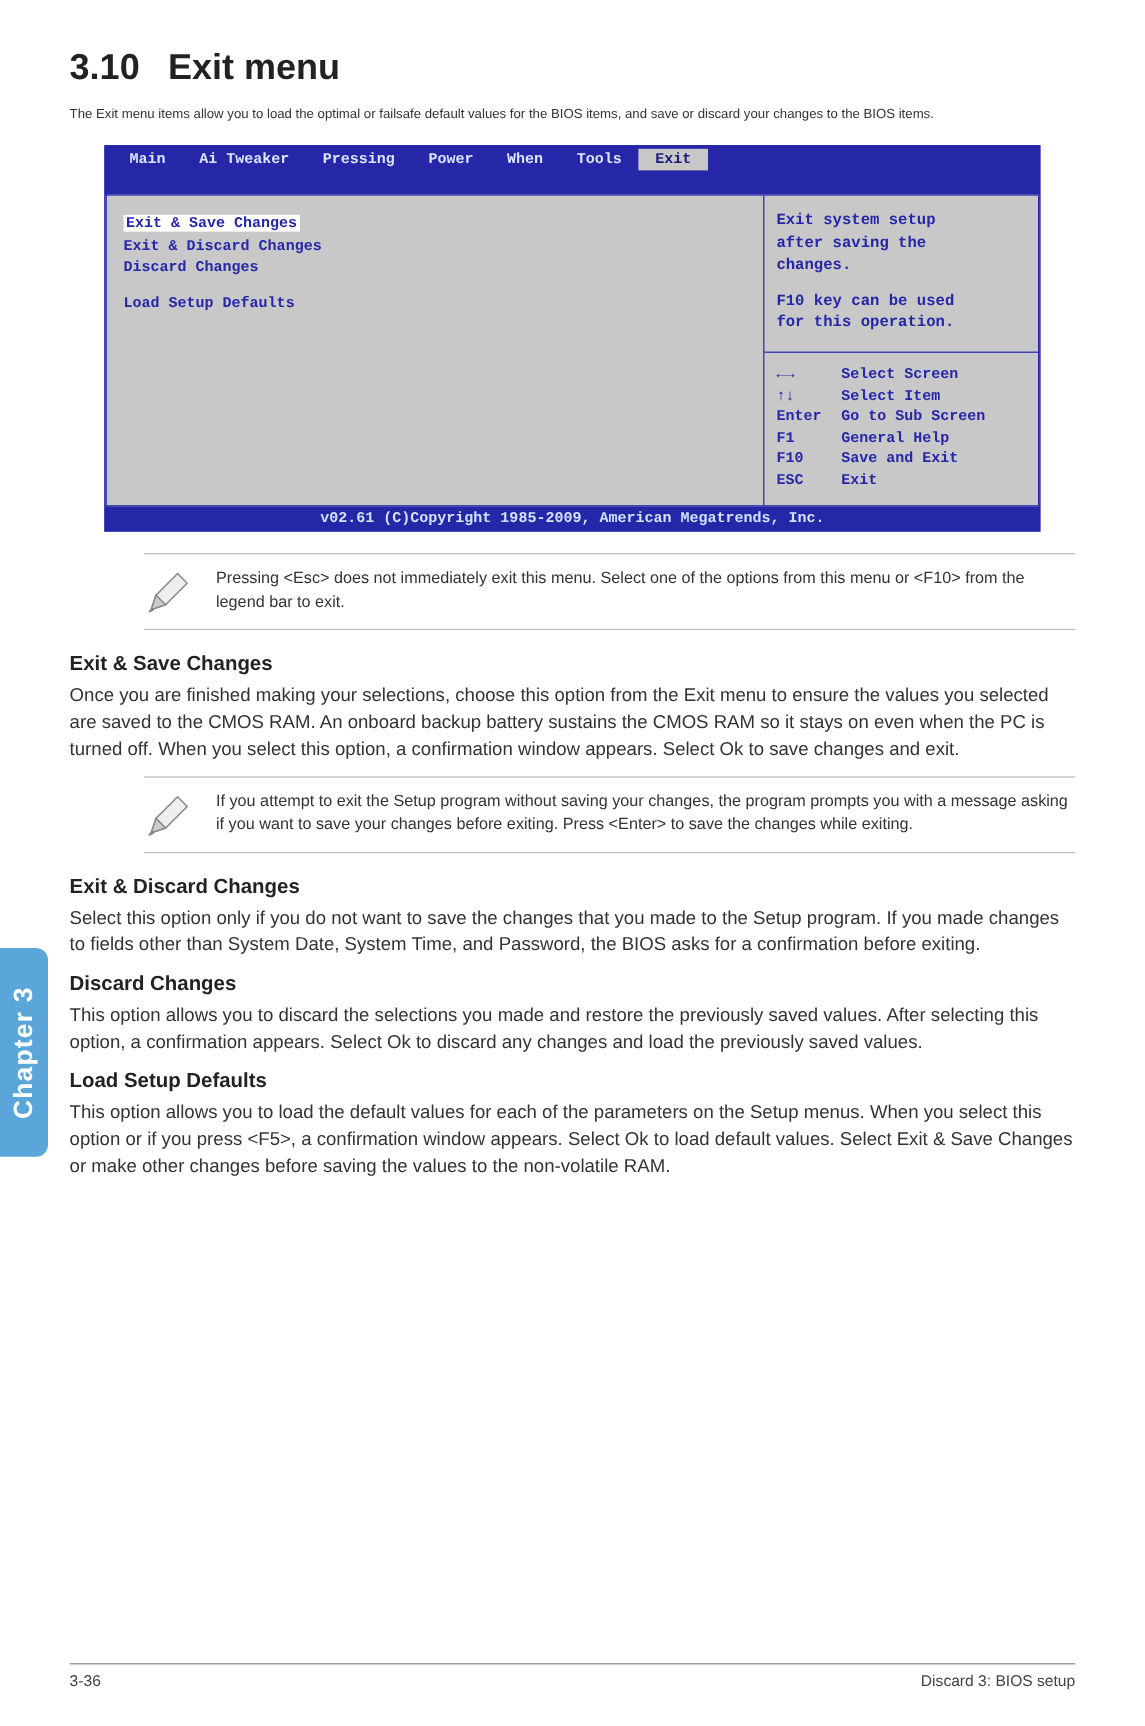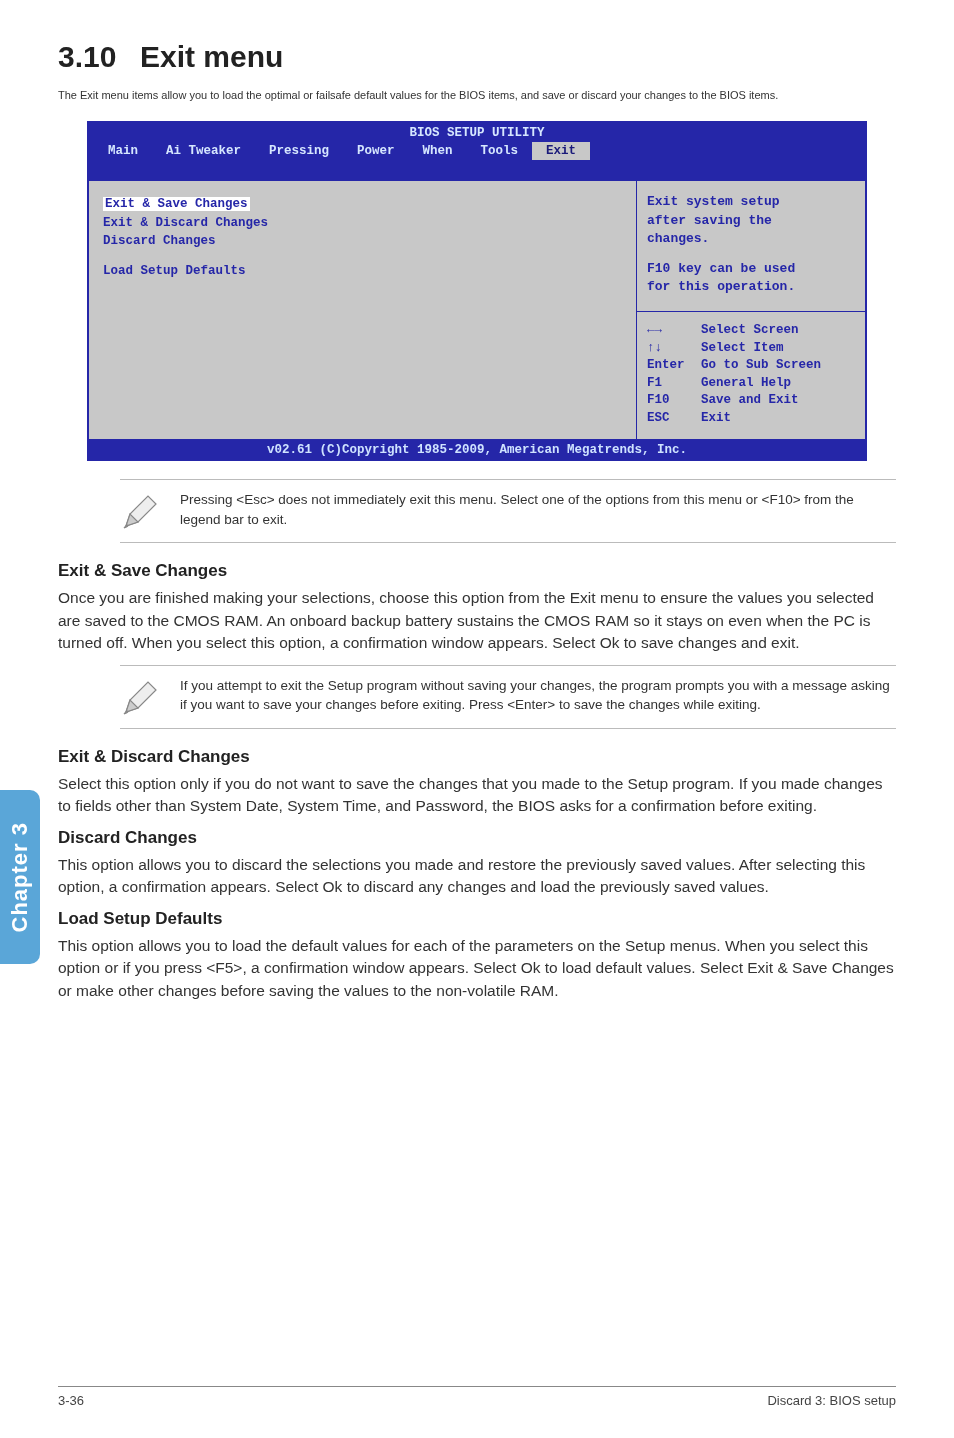--- a/index.html
+++ b/index.html
@@ -180,21 +180,20 @@
 </head>
 <body>
 
 <h1 class="section-heading">
   <span class="num">3.10</span><span>Exit menu</span>
 </h1>
 
 <p class="intro-para">The Exit menu items allow you to load the optimal or failsafe default values for the BIOS items, and save or discard your changes to the BIOS items.</p>
 
 <div class="bios-box">
-  <div class="bios-title-row">BIOS SETUP UTILITY</div>
   <div class="bios-menubar">
     <span class="bios-tab">Main</span>
     <span class="bios-tab">Ai Tweaker</span>
     <span class="bios-tab">Pressing</span>
     <span class="bios-tab">Power</span>
     <span class="bios-tab">When</span>
     <span class="bios-tab">Tools</span>
     <span class="bios-tab active">Exit</span>
   </div>
   <div class="bios-body">

